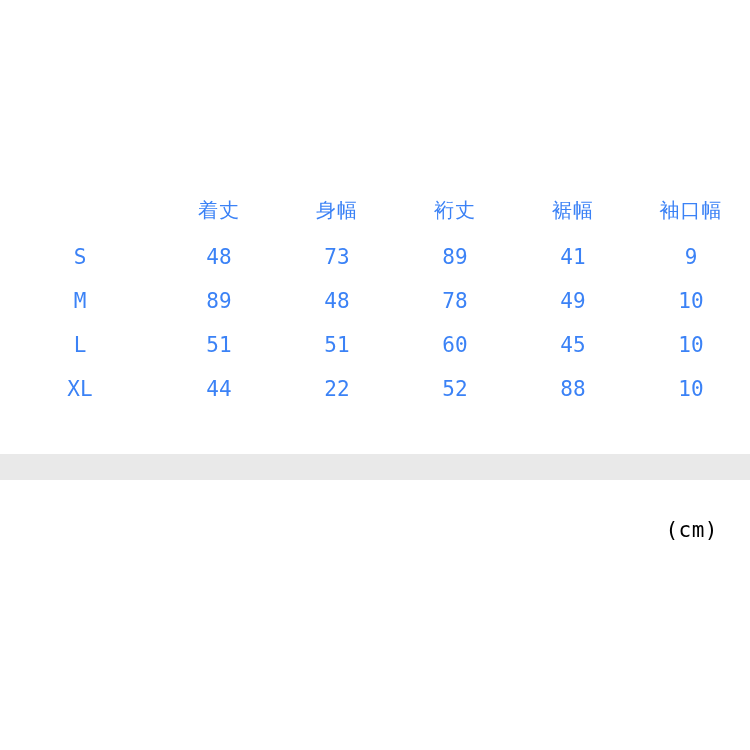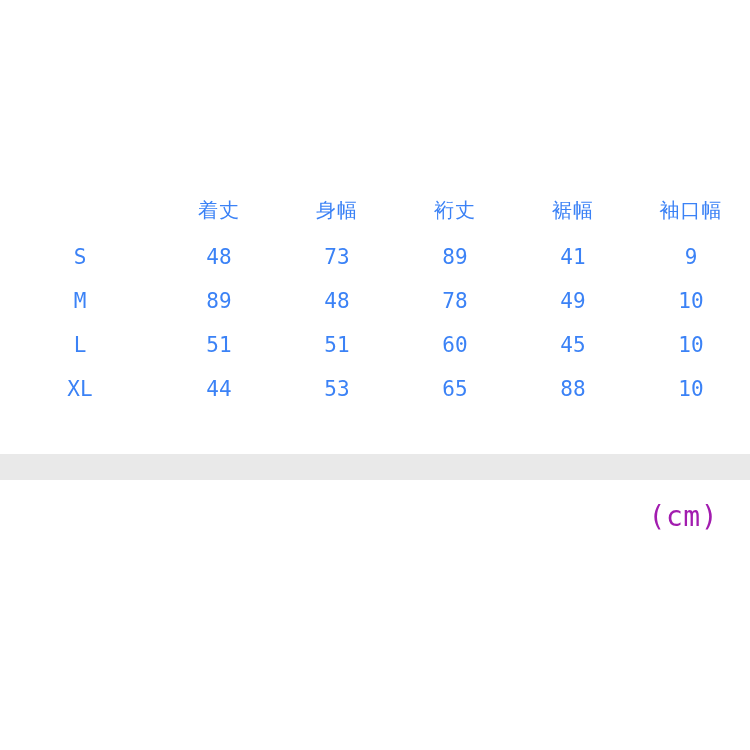--- a/index.html
+++ b/index.html
@@ -59,24 +59,24 @@
     position: absolute;
     left: 0;
     top: 454px;
     width: 750px;
     height: 26px;
     background: #e9e9e9;
   }
   .unit-label {
     position: absolute;
     right: 32px;
-    top: 500px;
-    font-size: 28px;
+    top: 518px;
+    font-size: 21px;
     font-family: "DejaVu Sans Mono", monospace;
-    color: #a21caf;
+    color: #000000;
     letter-spacing: 0.5px;
   }
 </style>
 </head>
 <body>
 
 <div class="page">
 
   <table class="size-table">
     <colgroup>
@@ -118,22 +118,22 @@
         <th class="row-head">L</th>
         <td>51</td>
         <td>51</td>
         <td>60</td>
         <td>45</td>
         <td>10</td>
       </tr>
       <tr>
         <th class="row-head">XL</th>
         <td>44</td>
-        <td>53</td>
-        <td>65</td>
+        <td>22</td>
+        <td>52</td>
         <td>88</td>
         <td>10</td>
       </tr>
     </tbody>
   </table>
 
   <div class="gray-band"></div>
 
   <div class="unit-label">(cm)</div>
 

